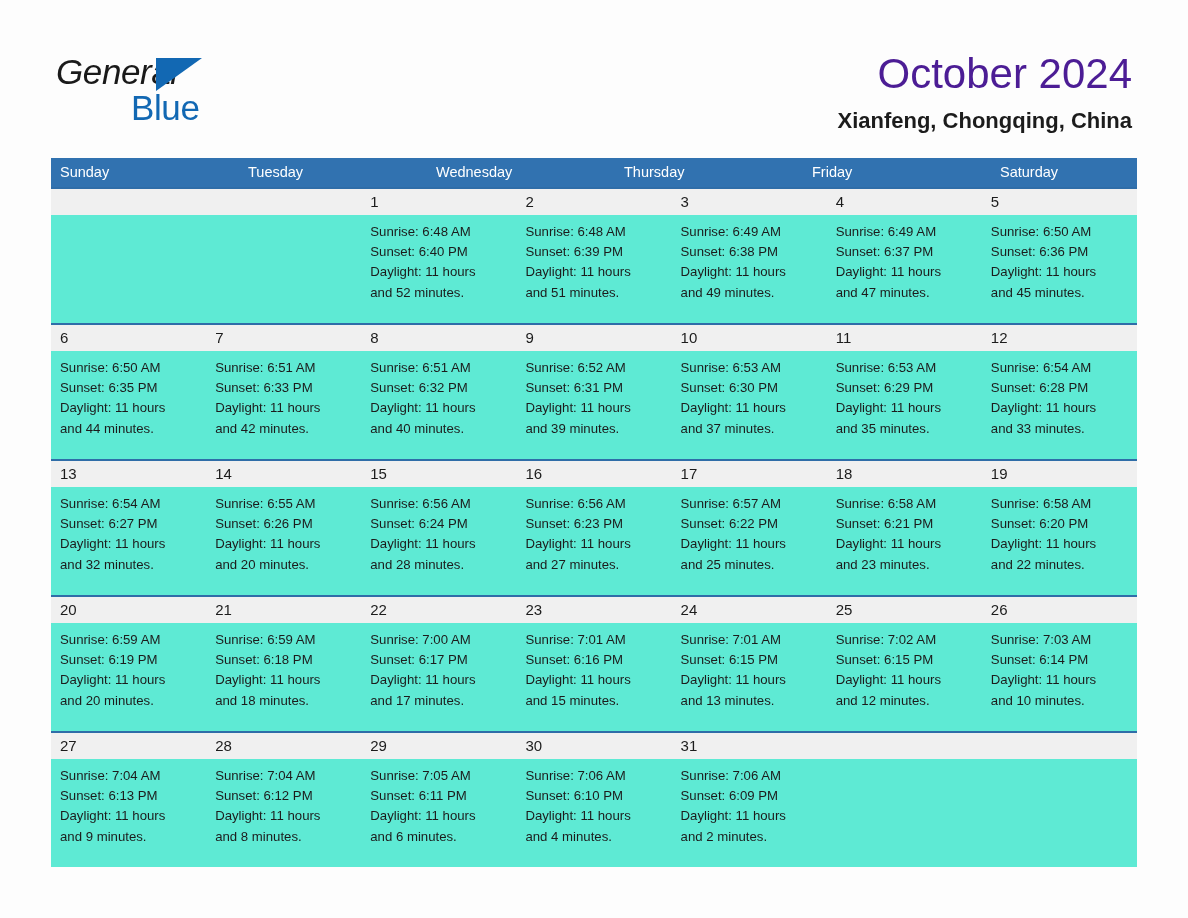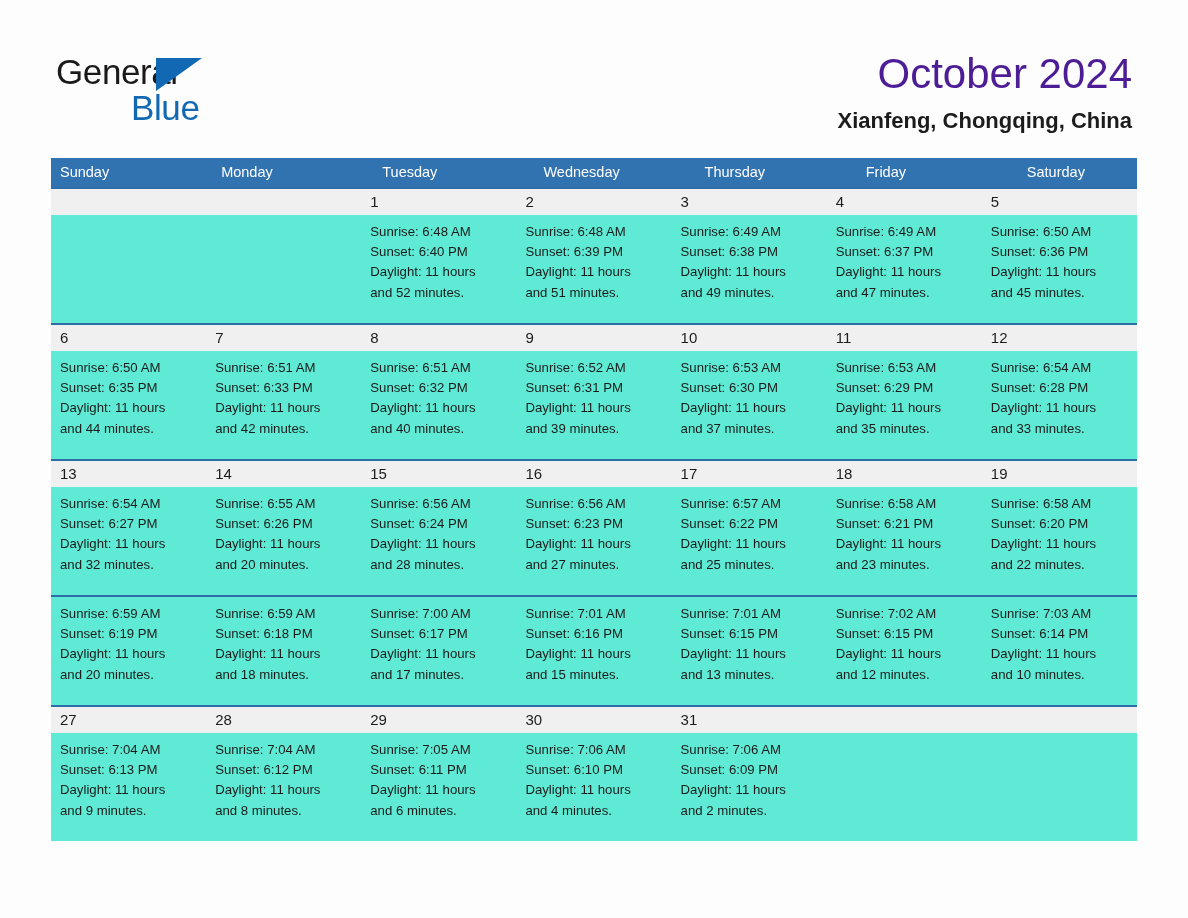--- a/index.html
+++ b/index.html
@@ -35,20 +35,21 @@
   }
   .logo-general {
     position: absolute;
     left: 0;
     top: 0;
     font-size: 35px;
     letter-spacing: -0.4px;
     color: #1a1a1a;
     font-weight: 400;
     line-height: 40px;
+    font-style: italic;
   }
   .logo-tri {
     position: absolute;
     left: 100px;
     top: 6px;
     width: 0;
     height: 0;
     border-top: 33px solid #1268b3;
     border-right: 46px solid transparent;
   }
@@ -159,21 +160,20 @@
       <div class="cal-title">October 2024</div>
       <div class="cal-subtitle">Xianfeng, Chongqing, China</div>
     </div>
 
   </div>
 
   <div class="calendar">
 
     <div class="weekday-row">
       <div class="weekday">Sunday</div>
-      <div class="weekday">Monday</div>
       <div class="weekday">Tuesday</div>
       <div class="weekday">Wednesday</div>
       <div class="weekday">Thursday</div>
       <div class="weekday">Friday</div>
       <div class="weekday">Saturday</div>
     </div>
 
     <div class="week">
       <div class="daynum-band">
         <div class="daynum"></div>
@@ -336,20 +336,29 @@
         <div class="detail">
           <div>Sunrise: 6:58 AM</div>
           <div>Sunset: 6:20 PM</div>
           <div>Daylight: 11 hours</div>
           <div>and 22 minutes.</div>
         </div>
       </div>
     </div>
 
     <div class="week">
+      <div class="daynum-band">
+        <div class="daynum">20</div>
+        <div class="daynum">21</div>
+        <div class="daynum">22</div>
+        <div class="daynum">23</div>
+        <div class="daynum">24</div>
+        <div class="daynum">25</div>
+        <div class="daynum">26</div>
+      </div>
       <div class="detail-band">
         <div class="detail">
           <div>Sunrise: 6:59 AM</div>
           <div>Sunset: 6:19 PM</div>
           <div>Daylight: 11 hours</div>
           <div>and 20 minutes.</div>
         </div>
         <div class="detail">
           <div>Sunrise: 6:59 AM</div>
           <div>Sunset: 6:18 PM</div>

